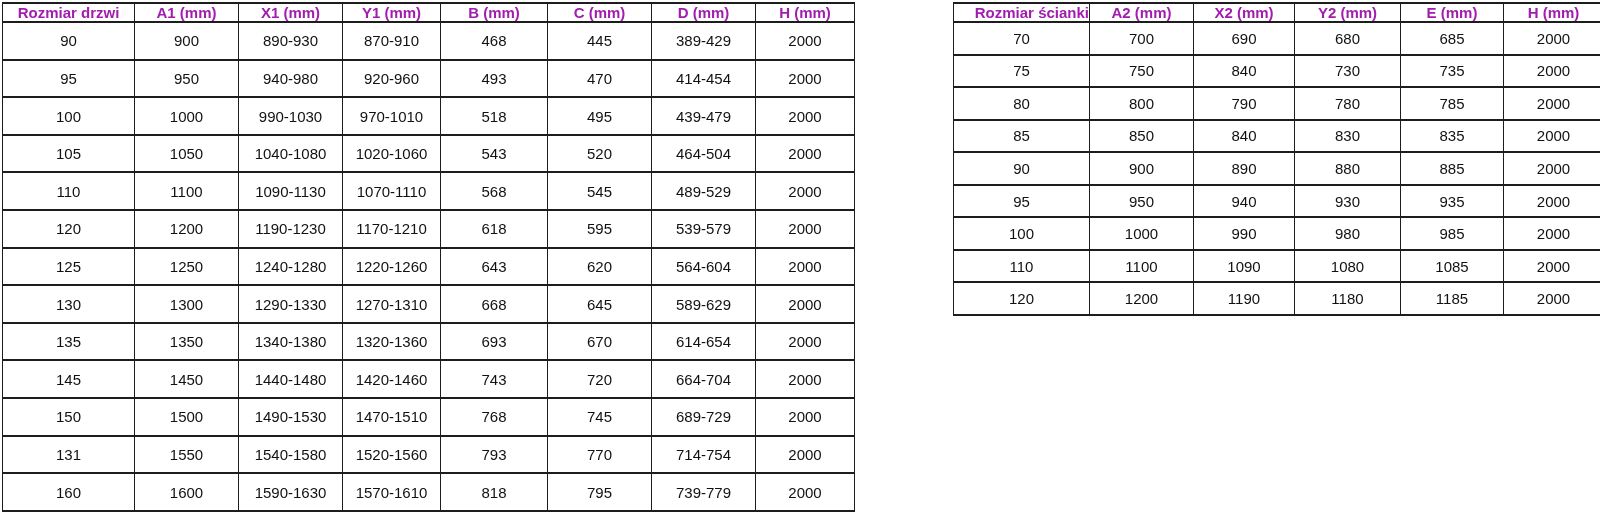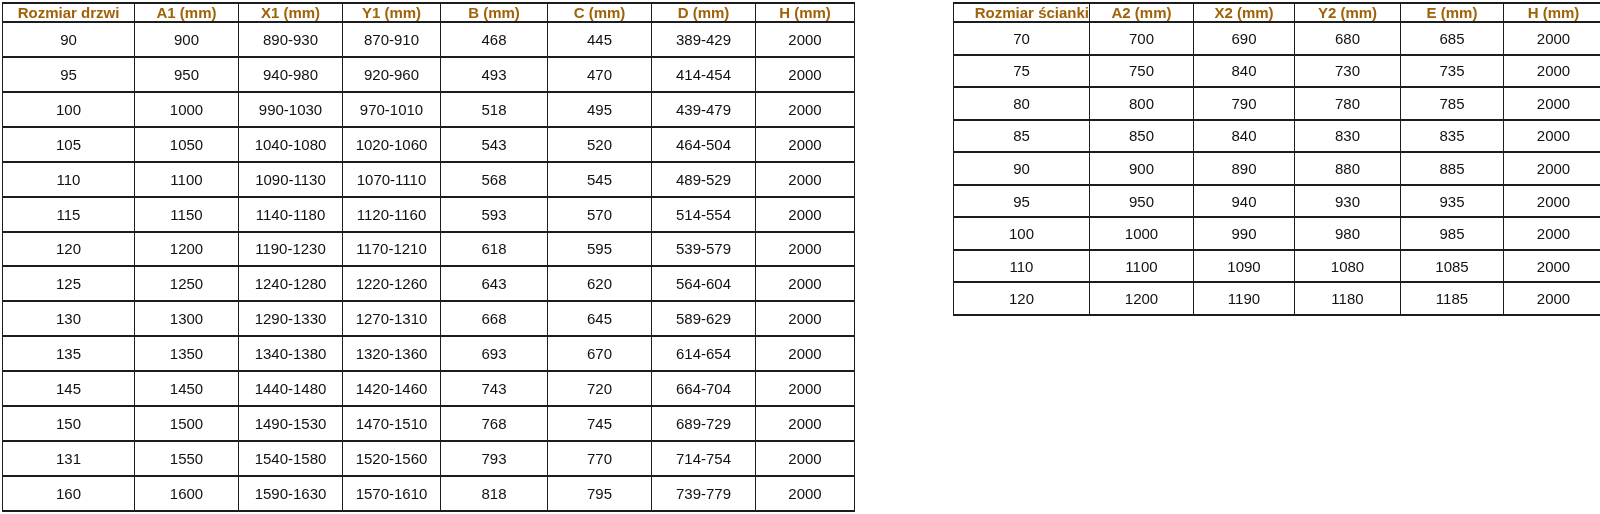--- a/index.html
+++ b/index.html
@@ -30,21 +30,21 @@
     text-align: center;
     vertical-align: middle;
     padding: 0;
     font-size: 15px;
     color: #111111;
     white-space: nowrap;
     overflow: hidden;
   }
   table.spec-table th {
     font-weight: bold;
-    color: #a16207;
+    color: #a21caf;
   }
   
   .tbl-doors {
     left: 2px;
     top: 2px;
     width: 844px;
     height: 510px;
   }
   .tbl-doors th:nth-child(1) { width: 131px; }
   .tbl-doors th:nth-child(2) { width: 103px; }
@@ -130,30 +130,20 @@
           <td>110</td>
           <td>1100</td>
           <td>1090-1130</td>
           <td>1070-1110</td>
           <td>568</td>
           <td>545</td>
           <td>489-529</td>
           <td>2000</td>
         </tr>
         <tr>
-          <td>115</td>
-          <td>1150</td>
-          <td>1140-1180</td>
-          <td>1120-1160</td>
-          <td>593</td>
-          <td>570</td>
-          <td>514-554</td>
-          <td>2000</td>
-        </tr>
-        <tr>
           <td>120</td>
           <td>1200</td>
           <td>1190-1230</td>
           <td>1170-1210</td>
           <td>618</td>
           <td>595</td>
           <td>539-579</td>
           <td>2000</td>
         </tr>
         <tr>

